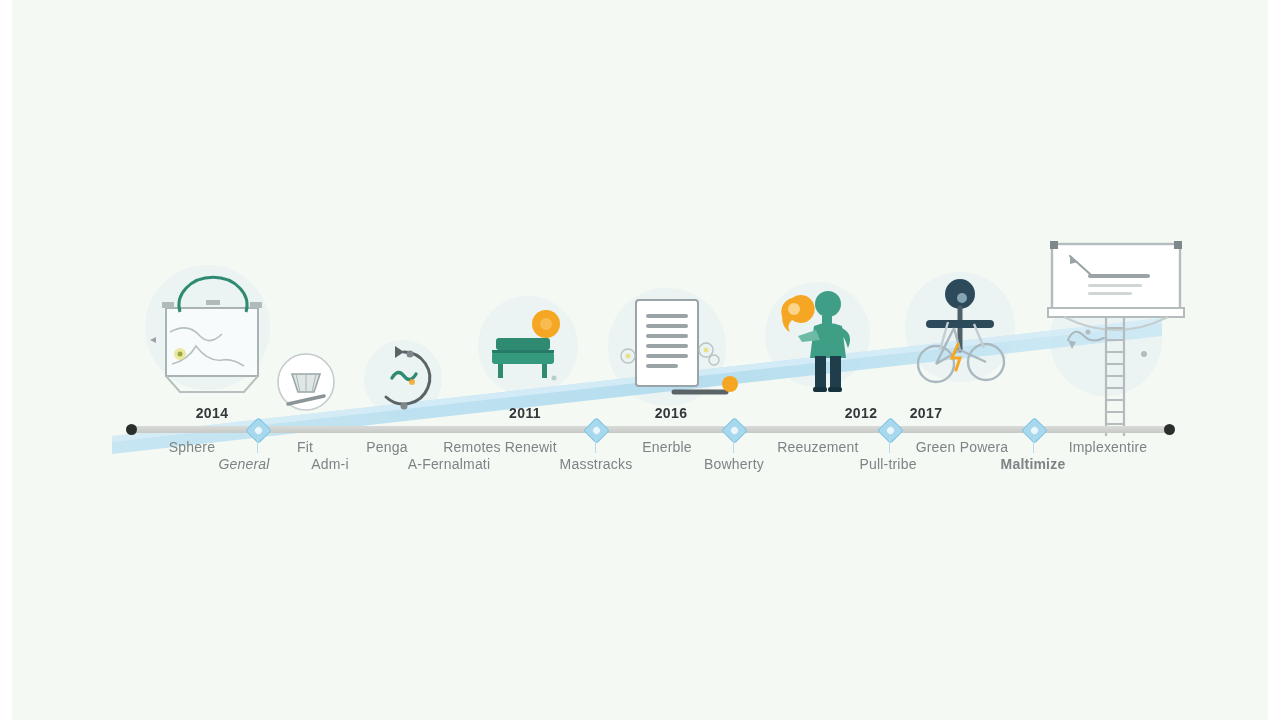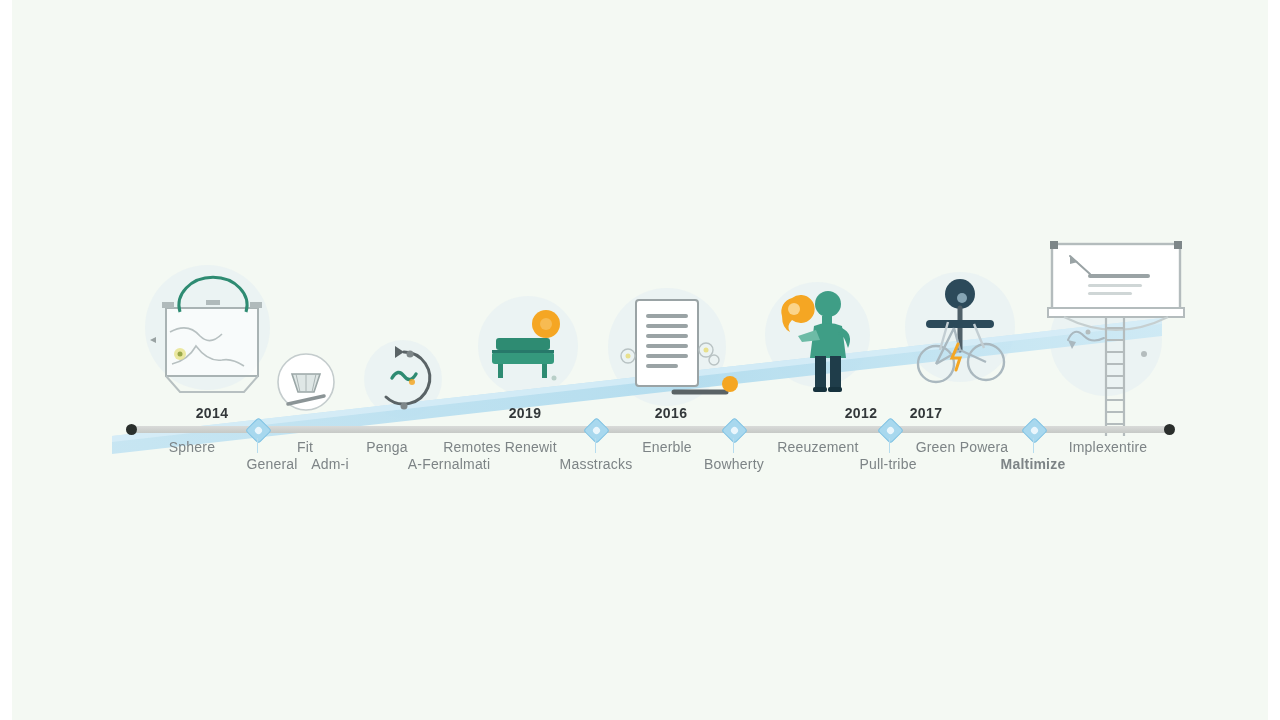--- a/index.html
+++ b/index.html
@@ -260,35 +260,35 @@
         <div class="dia"></div>
         <div class="stem"></div>
       </div>
       <div class="marker" style="left: 1012.5px;">
         <div class="dia"></div>
         <div class="stem"></div>
       </div>
     </div>
   <div id="years-layer">
       <div class="year" style="left: 200px; top: 405px;">2014</div>
-      <div class="year" style="left: 513px; top: 405px;">2019</div>
+      <div class="year" style="left: 513px; top: 405px;">2011</div>
       <div class="year" style="left: 659px; top: 405px;">2016</div>
       <div class="year" style="left: 803px; top: 405px; margin-left: 46px;">2012</div>
       <div class="year" style="left: 914px; top: 405px;">2017</div>
     </div>
   <div id="labels-layer">
       <div class="cat row-a" style="left: 180px;">Sphere</div>
       <div class="cat row-a" style="left: 293px;">Fit</div>
       <div class="cat row-a" style="left: 375px;">Penga</div>
       <div class="cat row-a" style="left: 488px; text-align: right;">Remotes Renewit</div>
       <div class="cat row-a" style="left: 655px;">Enerble</div>
       <div class="cat row-a" style="left: 802px; padding-left: 8px;">Reeuzement</div>
       <div class="cat row-a" style="left: 950px;">Green Powera</div>
       <div class="cat row-a" style="left: 1096px;">Implexentire</div>
-      <div class="cat row-b" style="left: 260px;">General</div>
+      <div class="cat row-b" style="left: 232px; font-style: italic;">General</div>
       <div class="cat row-b" style="left: 318px;">Adm-i</div>
       <div class="cat row-b" style="left: 437px;">A-Fernalmati</div>
       <div class="cat row-b" style="left: 584px;">Masstracks</div>
       <div class="cat row-b" style="left: 722px; text-align: right;">Bowherty</div>
       <div class="cat row-b" style="left: 876px;">Pull-tribe</div>
       <div class="cat row-b" style="left: 1021px; font-weight: bold;">Maltimize</div>
     </div>
 
 </div>
 

